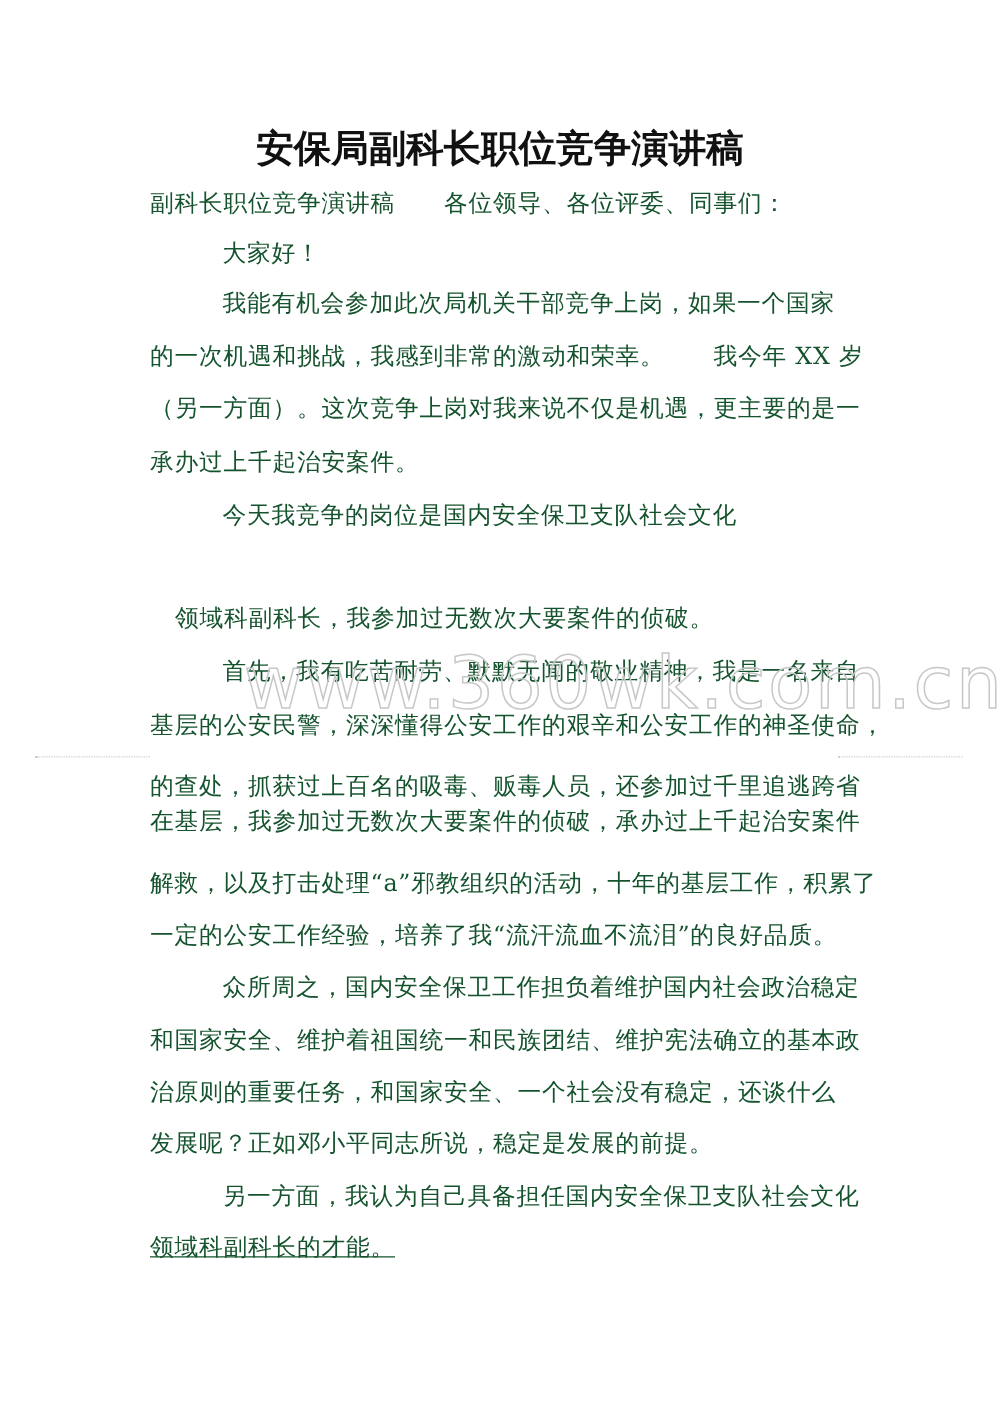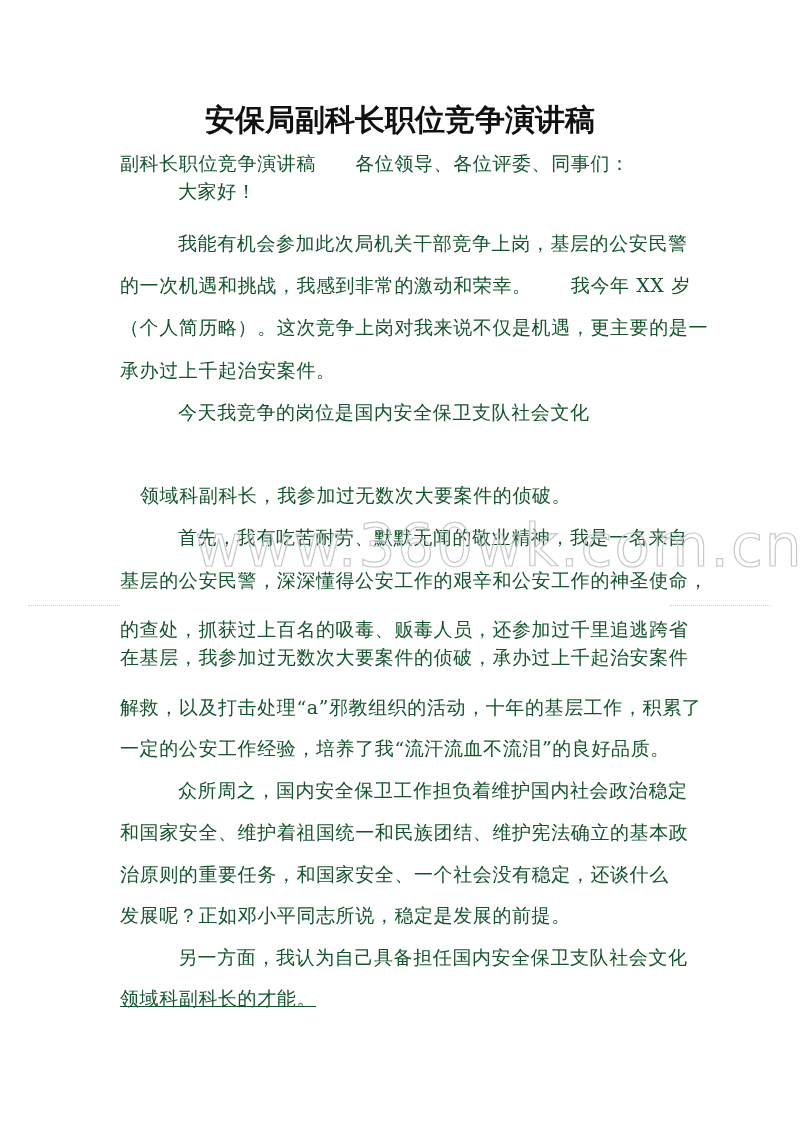--- a/index.html
+++ b/index.html
@@ -33,24 +33,24 @@
   }
 </style>
 </head>
 <body>
 
 <div class="page">
   <div class="title">安保局副科长职位竞争演讲稿</div>
 
   <div id="lines">
     <div class="line" style="left: 120px; top: 150px;">副科长职位竞争演讲稿　　各位领导、各位评委、同事们：</div>
-    <div class="line" style="left: 178px; top: 178px;">大家好！</div>
-    <div class="line" style="left: 178px; top: 230px;">我能有机会参加此次局机关干部竞争上岗，基层的公安民警</div>
+    <div class="line" style="left: 178px; top: 190px;">大家好！</div>
+    <div class="line" style="left: 178px; top: 230px;">我能有机会参加此次局机关干部竞争上岗，如果一个国家</div>
     <div class="line" style="left: 120px; top: 272px;">的一次机遇和挑战，我感到非常的激动和荣幸。　　我今年 XX 岁</div>
-    <div class="line" style="left: 120px; top: 314px;">（个人简历略）。这次竞争上岗对我来说不仅是机遇，更主要的是一</div>
+    <div class="line" style="left: 120px; top: 314px;">（另一方面）。这次竞争上岗对我来说不仅是机遇，更主要的是一</div>
     <div class="line" style="left: 120px; top: 357px;">承办过上千起治安案件。</div>
     <div class="line" style="left: 178px; top: 399px;">今天我竞争的岗位是国内安全保卫支队社会文化</div>
     <div class="line" style="left: 140px; top: 482px;">领域科副科长，我参加过无数次大要案件的侦破。</div>
     <div class="line" style="left: 178px; top: 524px;">首先，我有吃苦耐劳、默默无闻的敬业精神，我是一名来自</div>
     <div class="line" style="left: 120px; top: 567px;">基层的公安民警，深深懂得公安工作的艰辛和公安工作的神圣使命，</div>
     <div class="line" style="left: 120px; top: 644px;">在基层，我参加过无数次大要案件的侦破，承办过上千起治安案件</div>
     <div class="line" style="left: 120px; top: 616px;">的查处，抓获过上百名的吸毒、贩毒人员，还参加过千里追逃跨省</div>
     <div class="line" style="left: 120px; top: 694px;">解救，以及打击处理“a”邪教组织的活动，十年的基层工作，积累了</div>
     <div class="line" style="left: 120px; top: 735px;">一定的公安工作经验，培养了我“流汗流血不流泪”的良好品质。</div>
     <div class="line" style="left: 178px; top: 777px;">众所周之，国内安全保卫工作担负着维护国内社会政治稳定</div>

